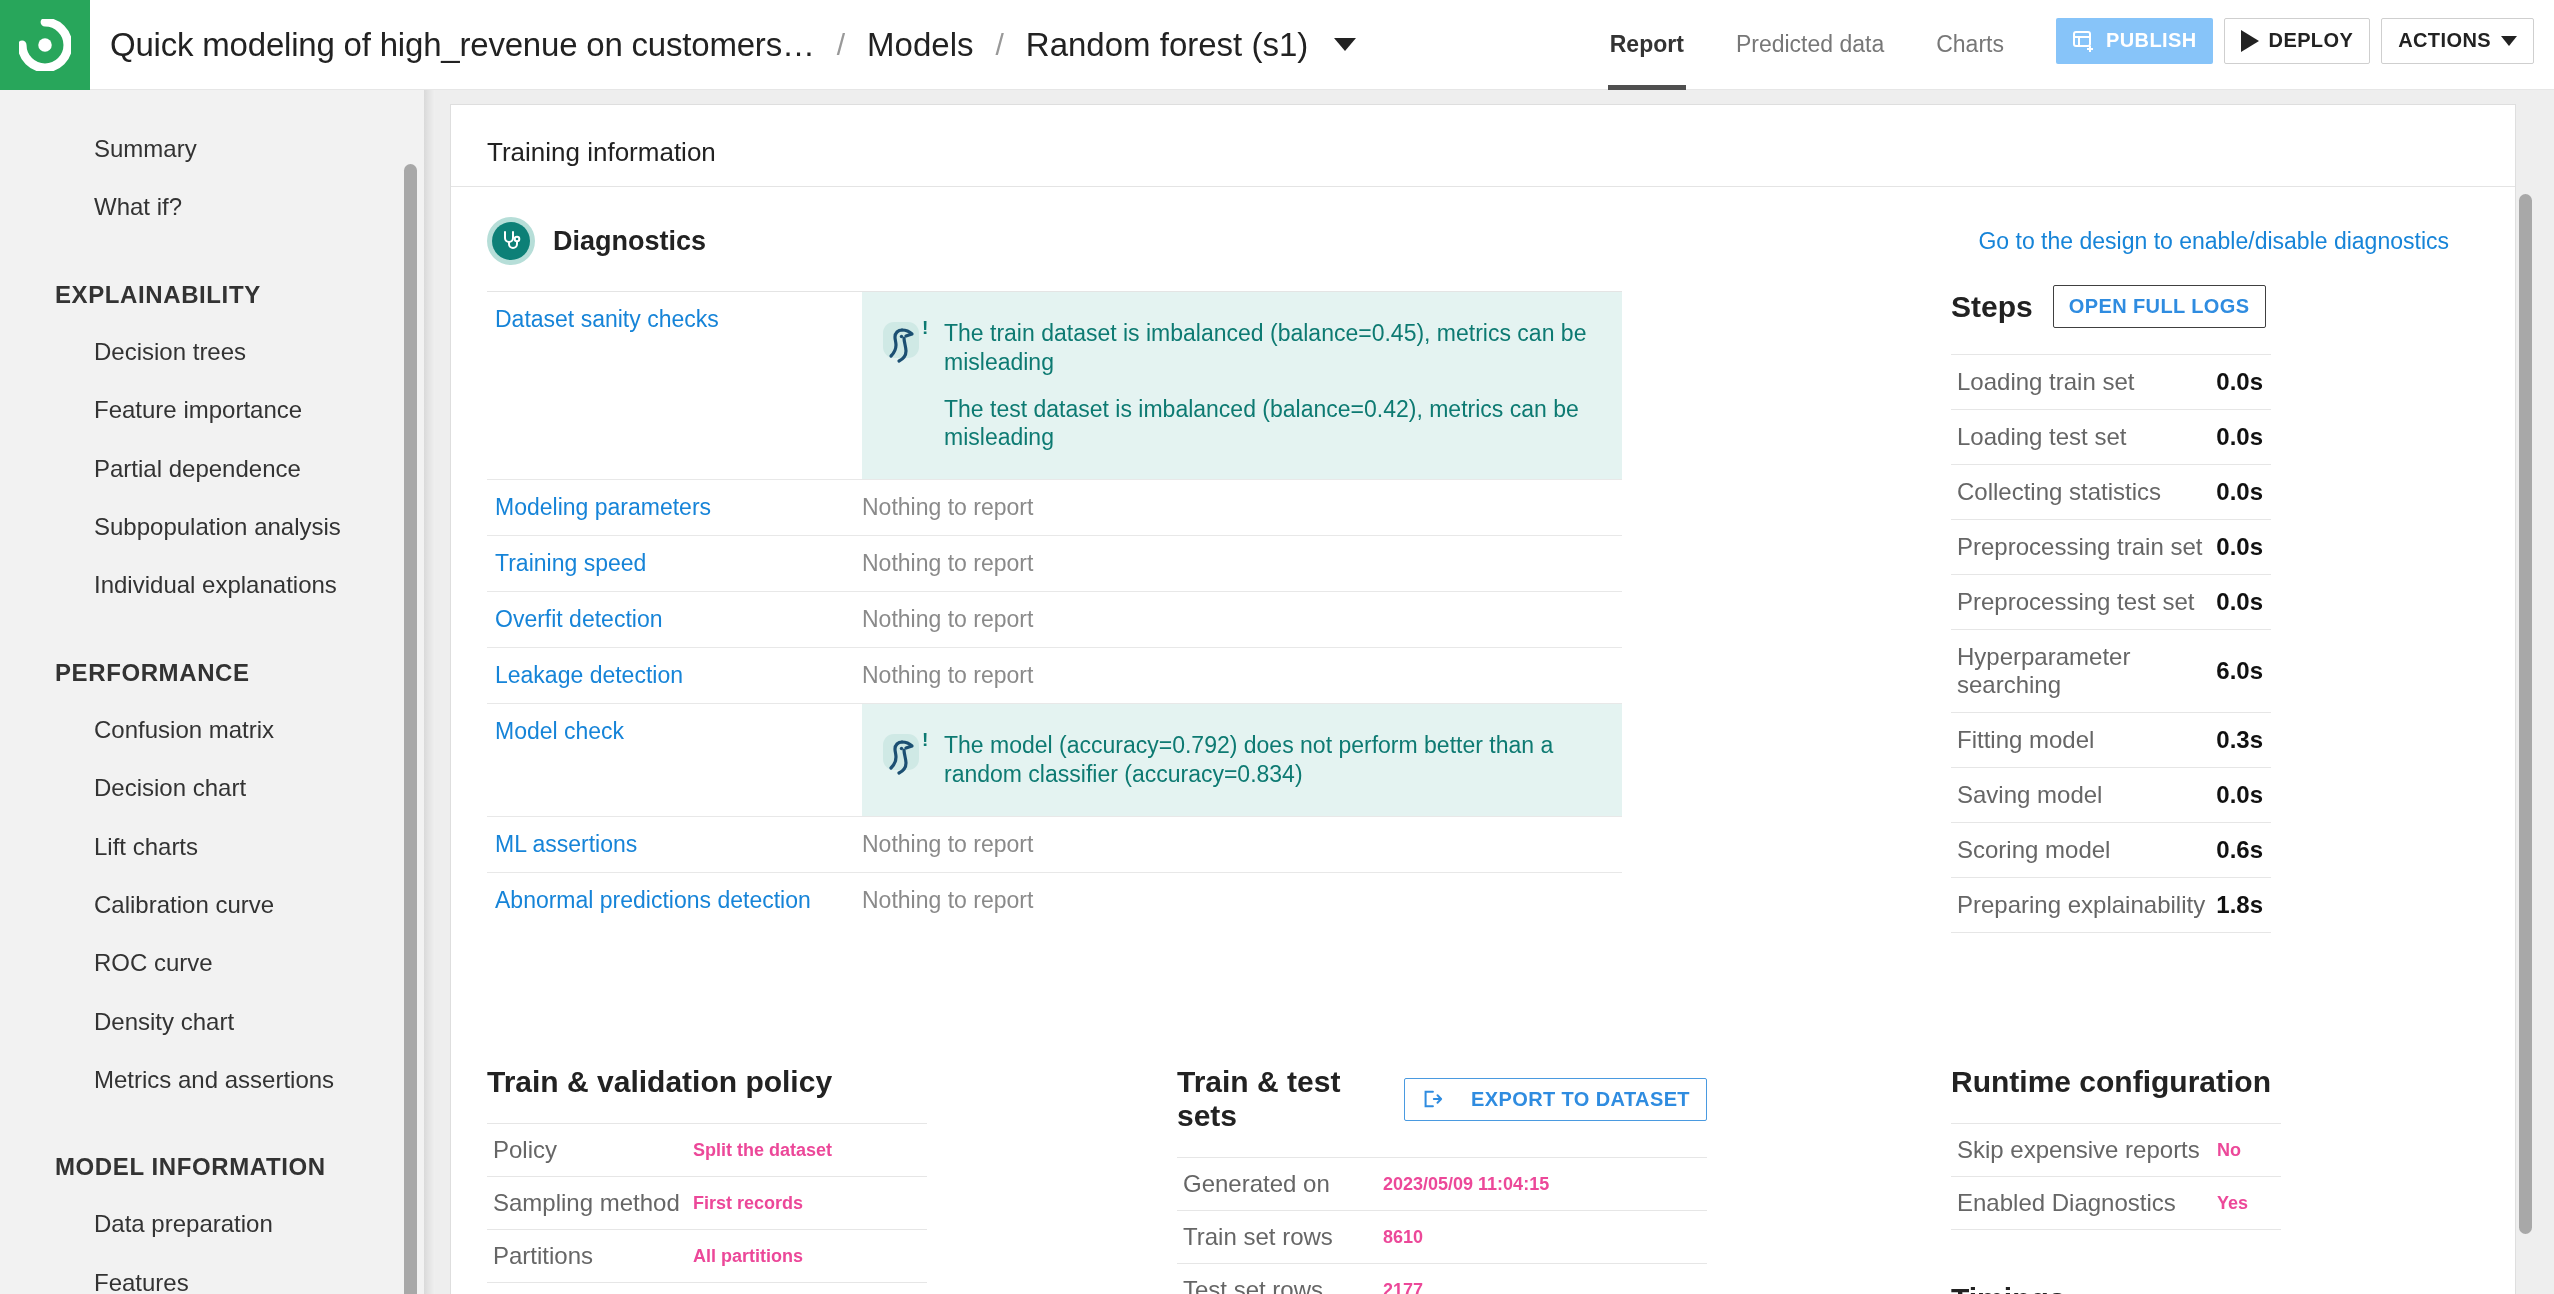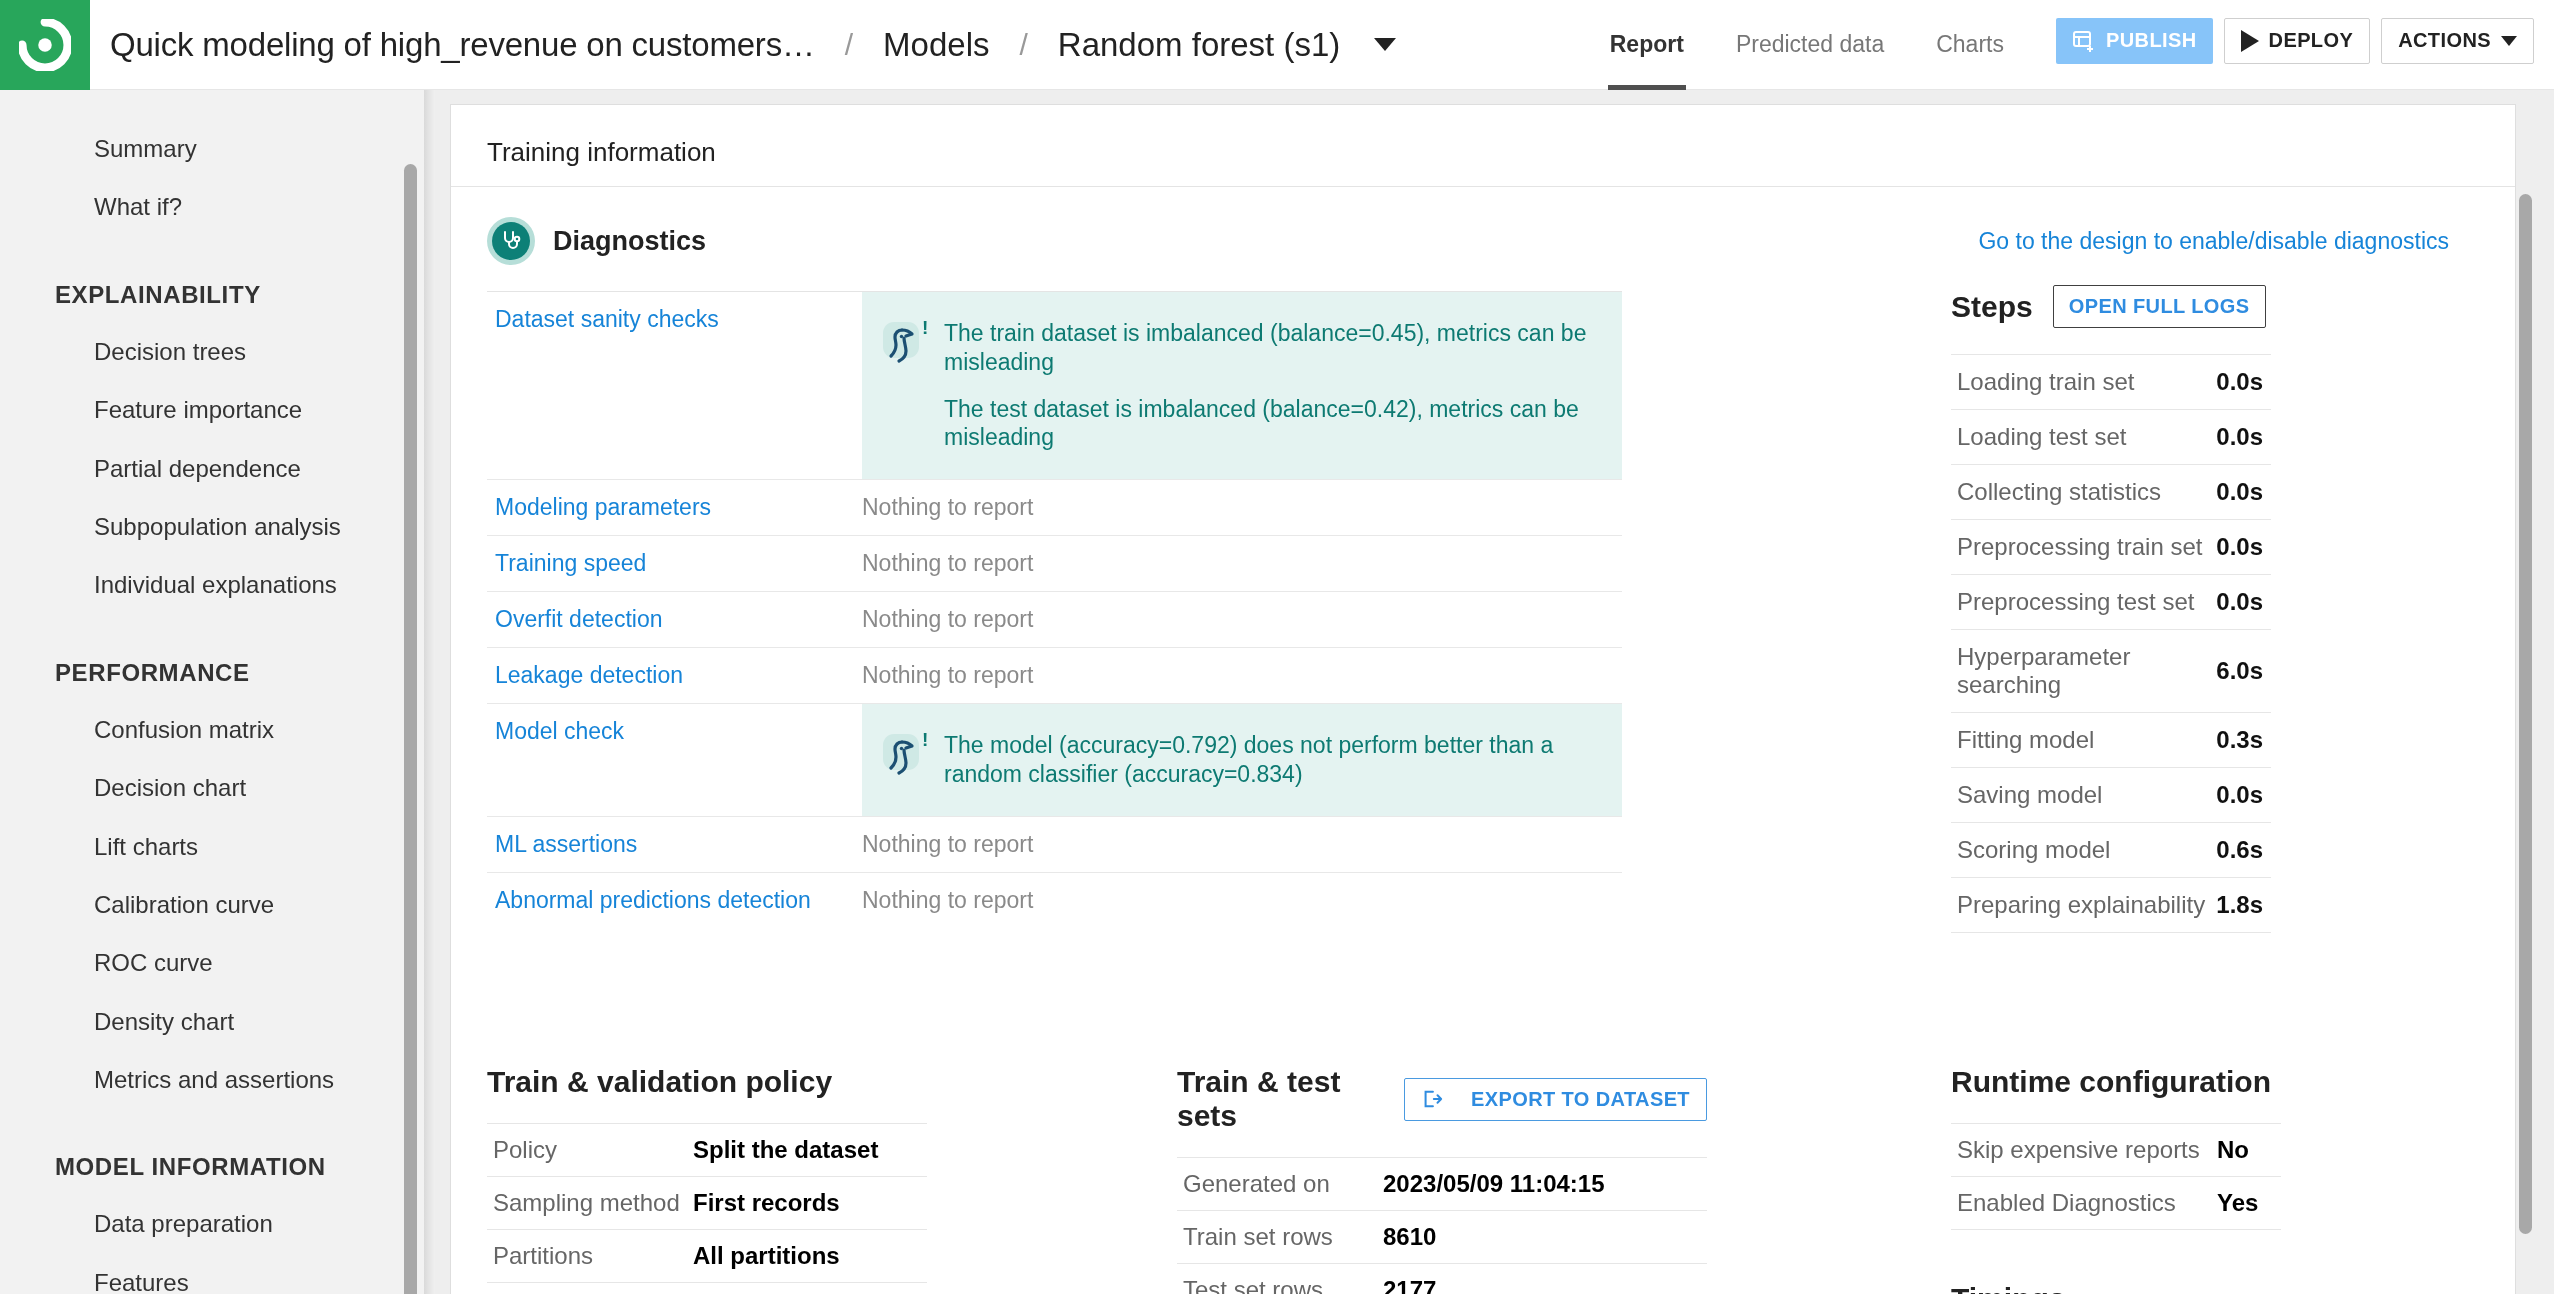--- a/index.html
+++ b/index.html
@@ -16,21 +16,21 @@
     background: #ffffff; border-bottom: 1px solid #e6e6e6;
     display: flex; align-items: center;
   }
   .logo-box {
     width: 90px; height: 90px; background: #28a65b;
     display: flex; align-items: center; justify-content: center; flex: 0 0 90px;
   }
   .logo-svg { width: 52px; height: 52px; display:block; }
 
   .breadcrumb {
-    display: flex; align-items: center; gap: 8px;
+    display: flex; align-items: center; gap: 0px;
     padding-left: 20px; flex: 1 1 auto; min-width: 0;
   }
   .crumb-title {
     font-size: 33px; color: #222; white-space: nowrap;
     letter-spacing: -0.2px;
   }
   .crumb-sep { font-size: 30px; color: #999; margin: 0 22px; }
   .crumb-link { font-size: 33px; color: #222; white-space: nowrap; }
   .crumb-caret {
     margin-left: 26px; width: 0; height: 0;
@@ -175,21 +175,21 @@
 
   .sec-title { font-size: 30px; font-weight: bold; color: #222; }
   .sec-title-row { display: flex; align-items: center; gap: 22px; }
   .kv-table { margin-top: 24px; border-top: 1px solid #e6e6e6; }
   .kv-row {
     display: flex; align-items: center; border-bottom: 1px solid #e6e6e6;
     padding: 12px 4px 12px 6px;
   }
   .kv-k { font-size: 24px; color: #666; flex: 0 0 200px; }
   .kv-k.wide { flex: 0 0 260px; }
-  .kv-v { font-size: 24px; color: #000000; font-weight: bold; text-align: right; }
+  .kv-v { font-size: 18px; color: #ec4899; font-weight: bold; text-align: right; }
   .sec-title-lower { margin-top: 52px; }
   .export-btn {
     border: 1px solid #4a9ae0; color: #2f8ce0; background: #fff;
     font-size: 20px; font-weight: bold; letter-spacing: 0.4px;
     padding: 9px 16px; border-radius: 2px; display: flex; align-items: center;
     gap: 28px; white-space: nowrap;
   }
 
   
   .main-scroll {

